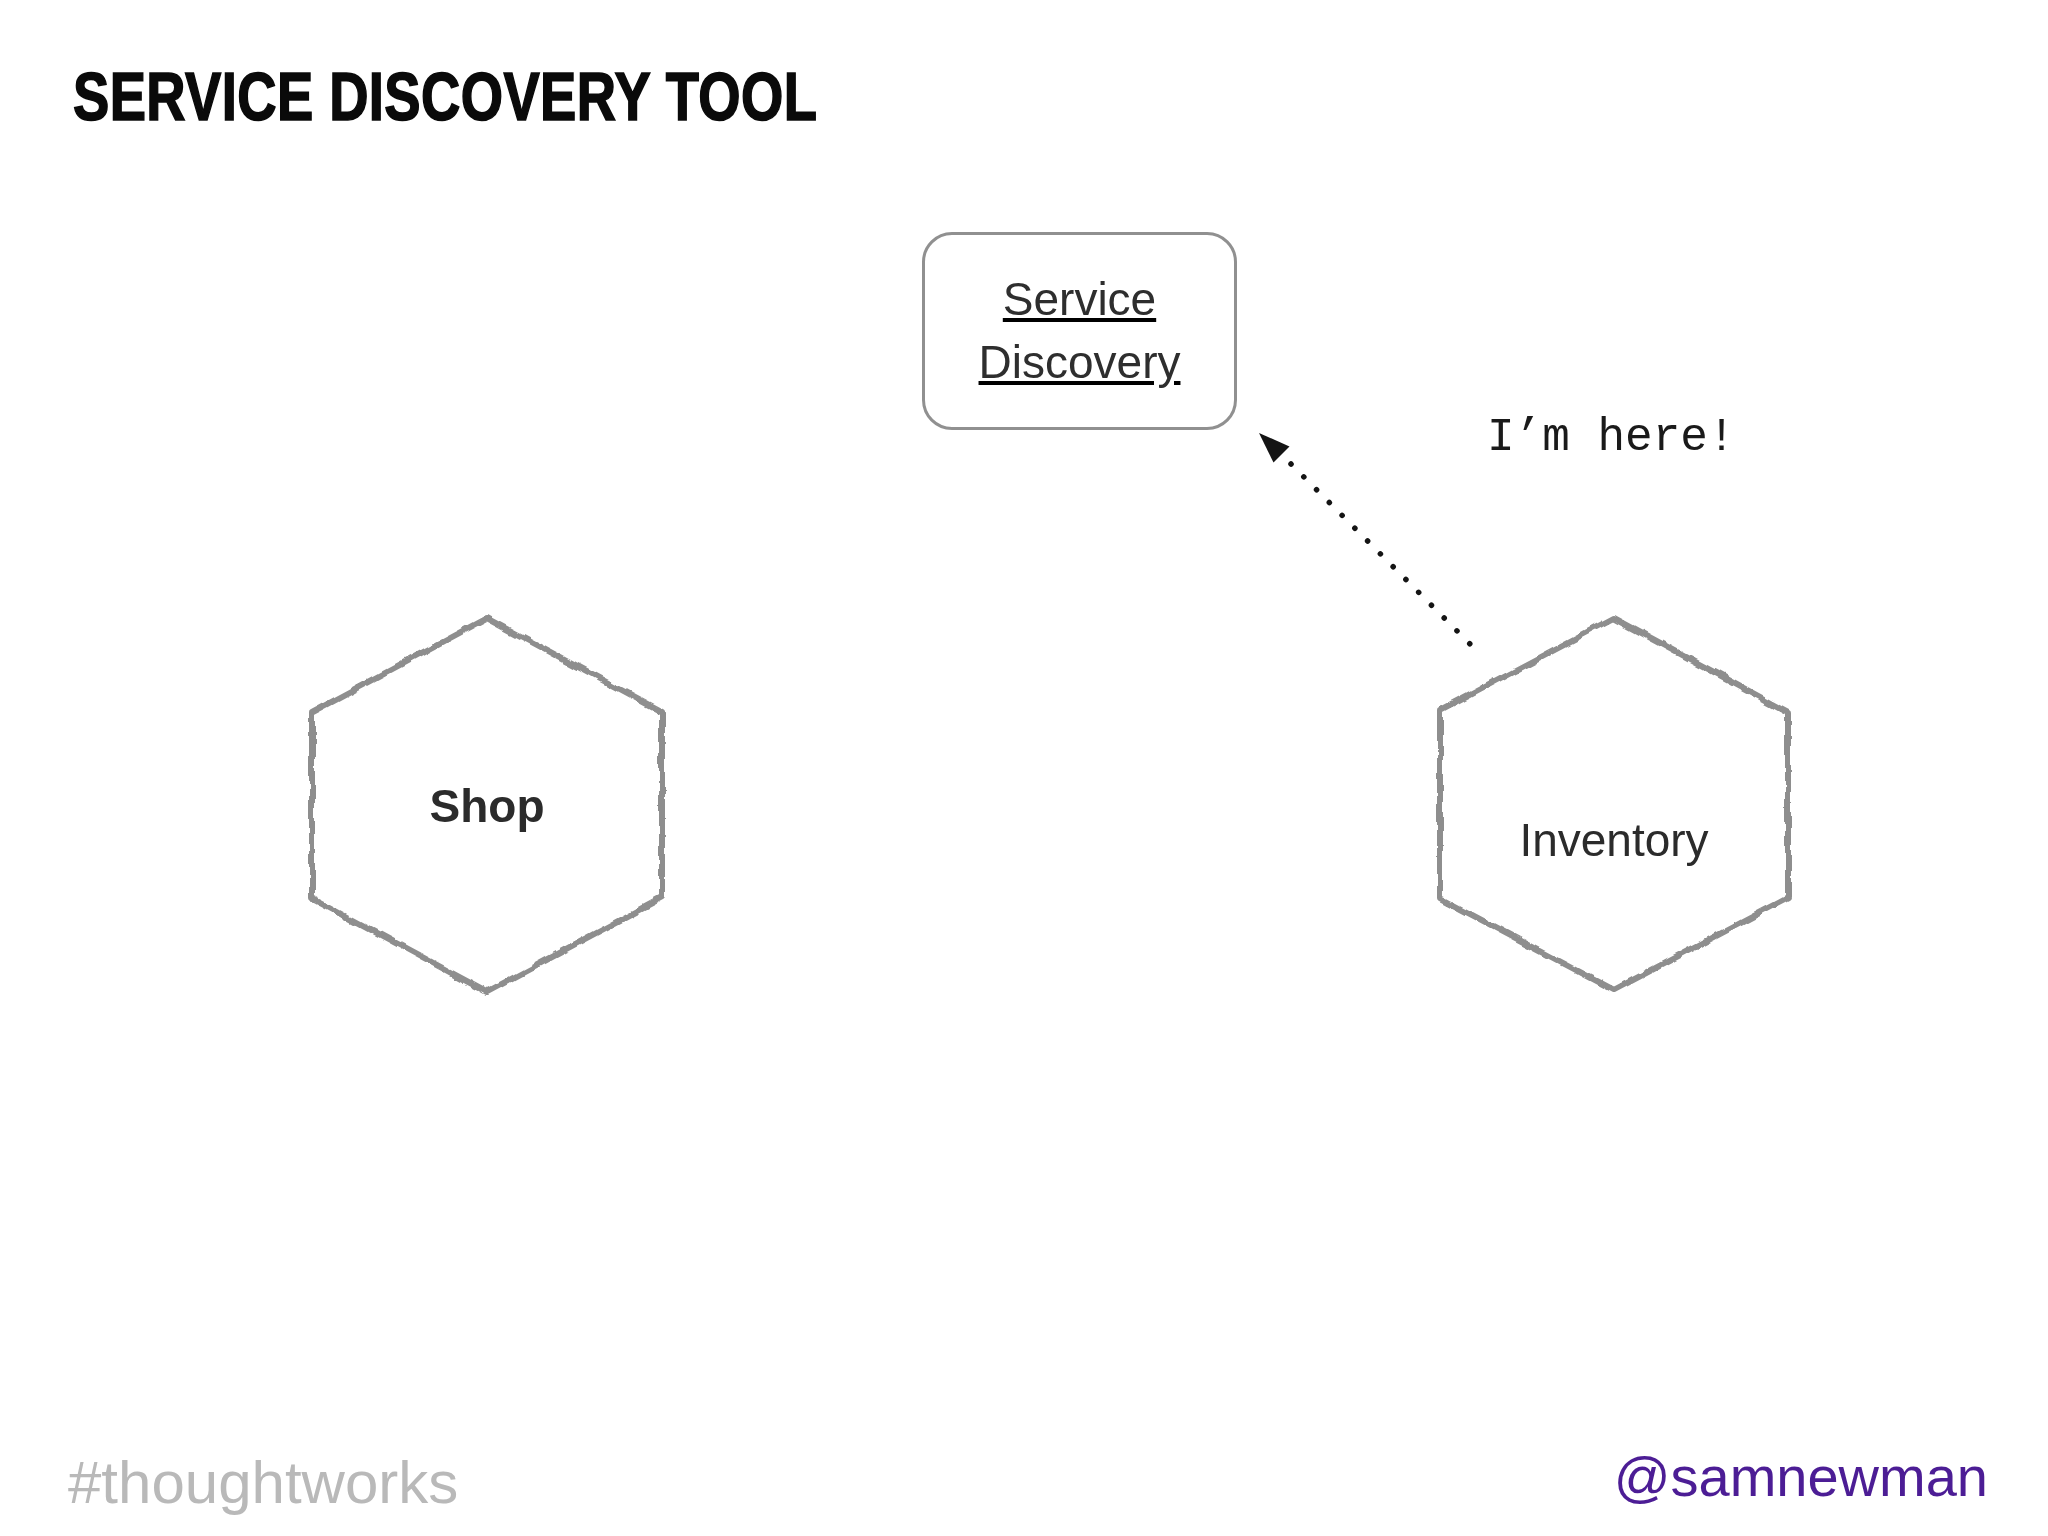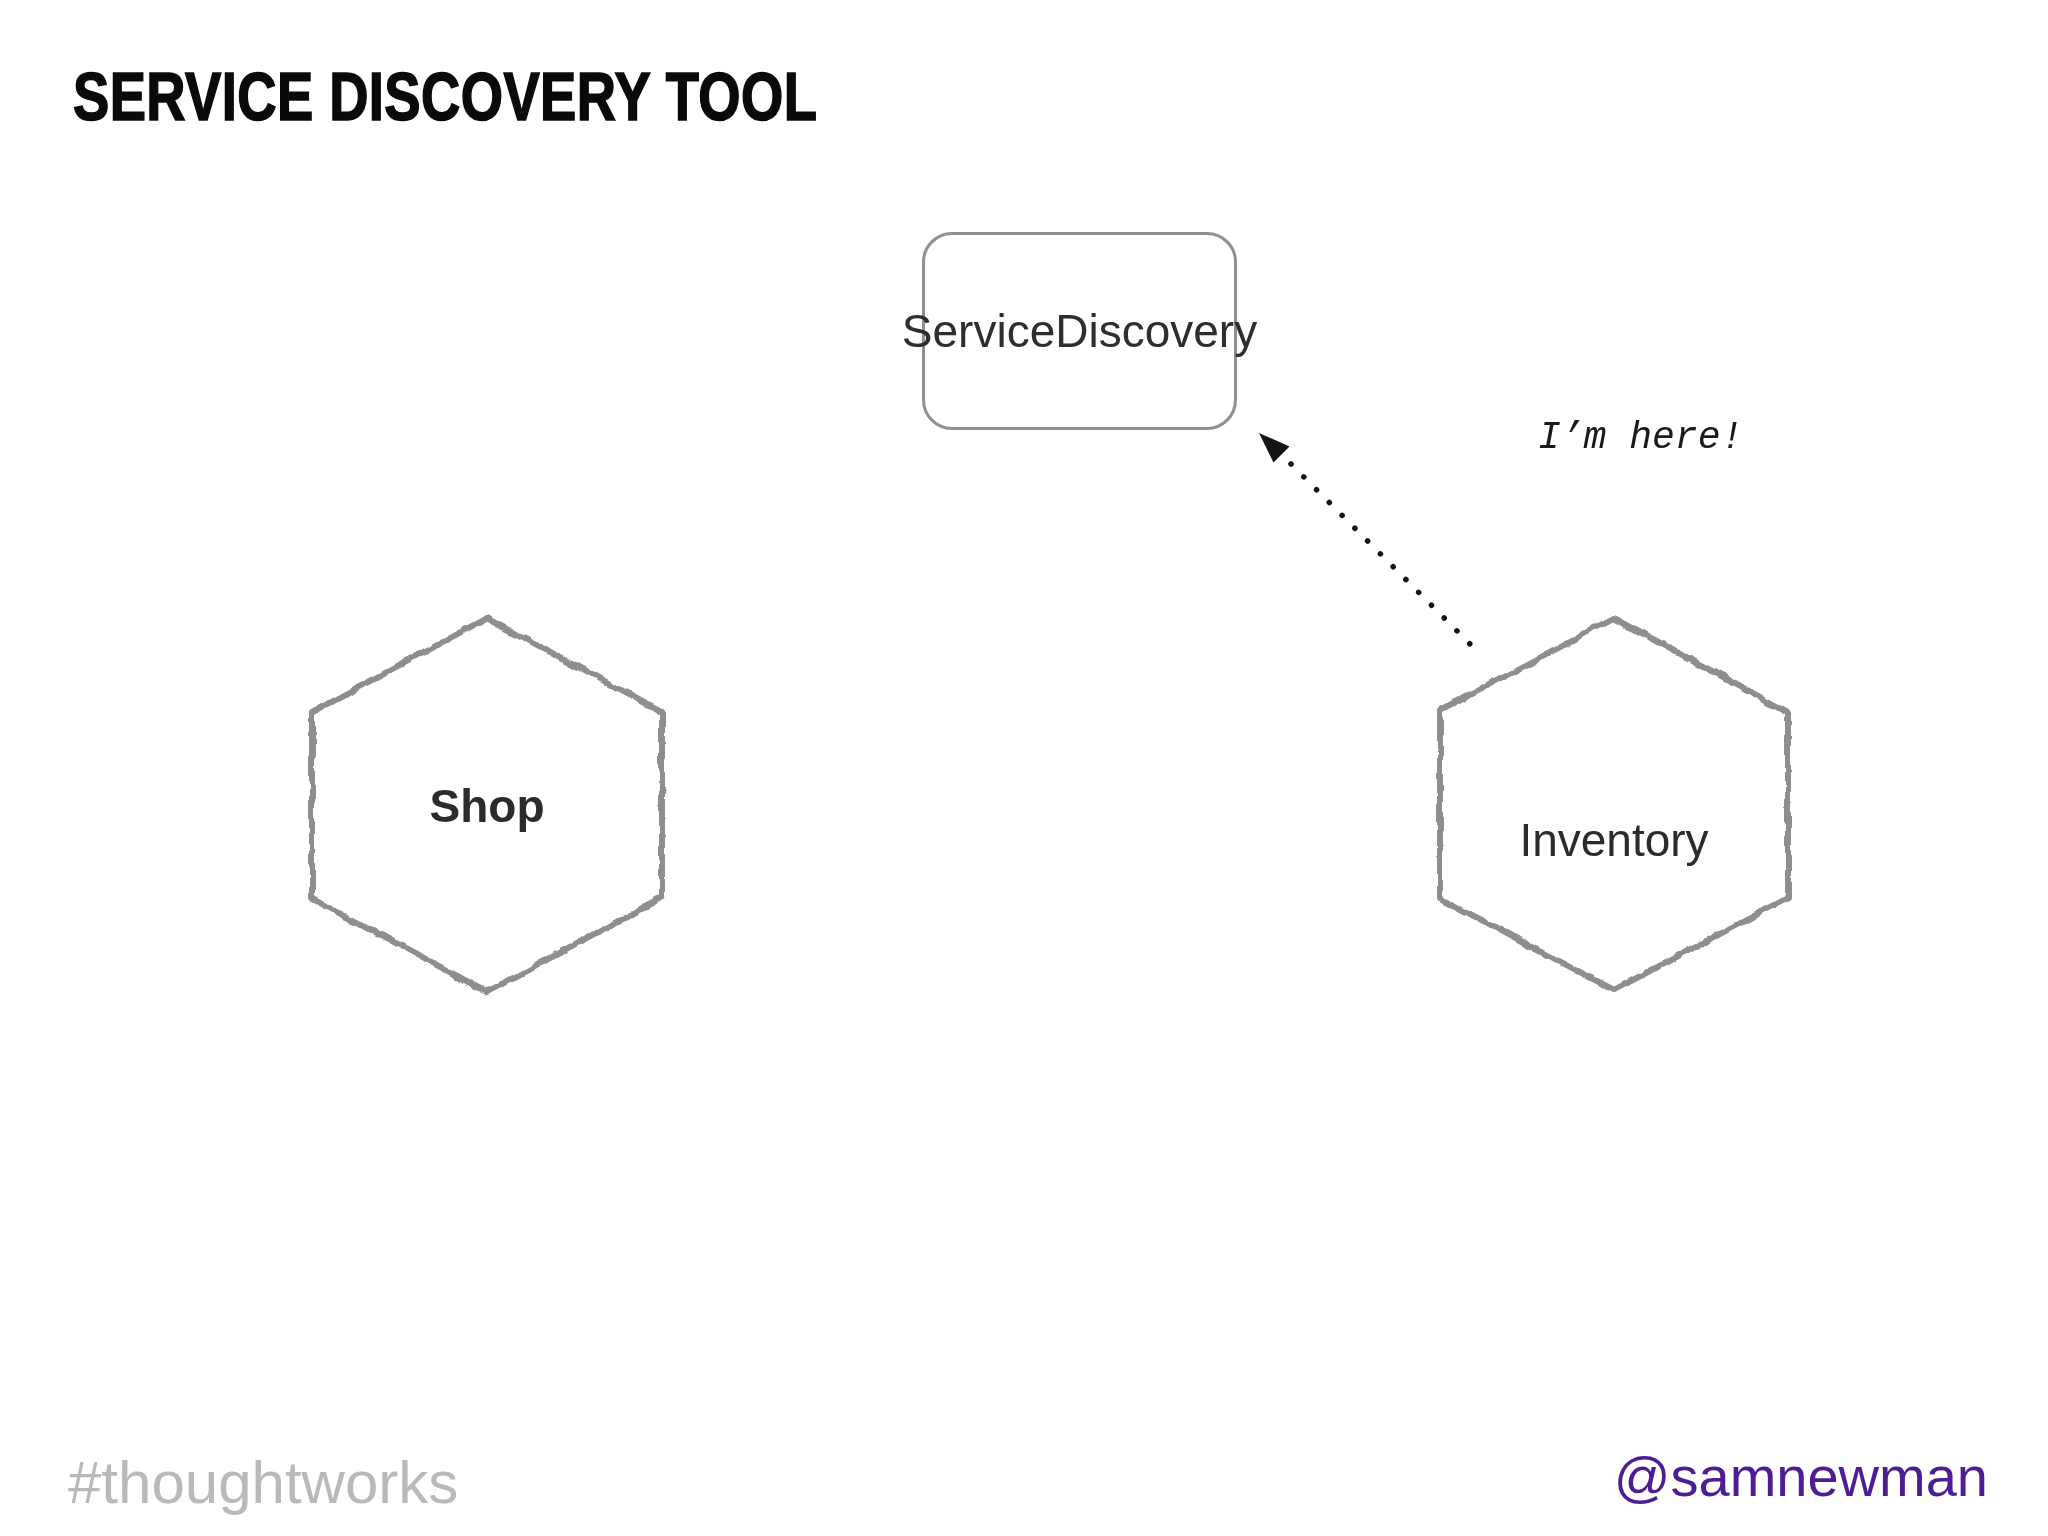--- a/index.html
+++ b/index.html
@@ -48,23 +48,24 @@
   .sd-box {
     position: absolute;
     left: 922px;
     top: 232px;
     width: 315px;
     height: 198px;
     border: 3px solid #909090;
     border-radius: 30px;
     background: #ffffff;
     display: flex;
-    flex-direction: row;
+    flex-direction: column;
     align-items: center;
     justify-content: center;
+    text-decoration: underline;
   }
   .sd-box .line {
     font-size: 46px;
     line-height: 63px;
     font-weight: 300;
     color: #2e2e2e;
     white-space: nowrap;
   }
 
   
@@ -75,28 +76,27 @@
     font-weight: 300;
     color: #2b2b2b;
     white-space: nowrap;
   }
   .hex-label.shop { left: 487px; top: 806px; font-weight: bold; }
   .hex-label.inventory { left: 1614px; top: 804px; margin-top: 36px; }
 
   
   .im-here {
     position: absolute;
-    left: 1538px;
+    left: 1487px;
     top: 412px;
     font-family: "Liberation Mono", "DejaVu Sans Mono", monospace;
-    font-size: 38px;
+    font-size: 46px;
     line-height: 52px;
     color: #1a1a1a;
     white-space: nowrap;
-    font-style: italic;
   }
 
   
   .footer-left {
     position: absolute;
     left: 68px;
     top: 1448px;
     font-size: 60px;
     font-weight: 300;
     color: #b9b9b9;

